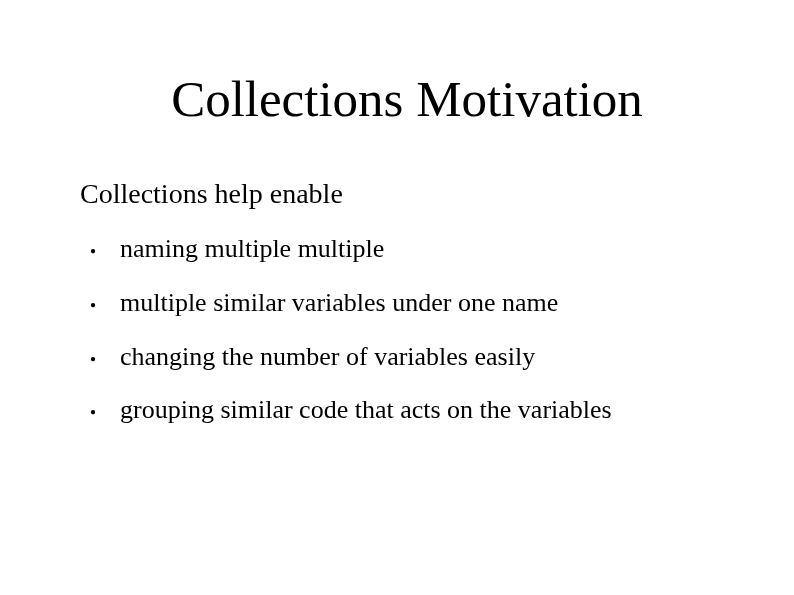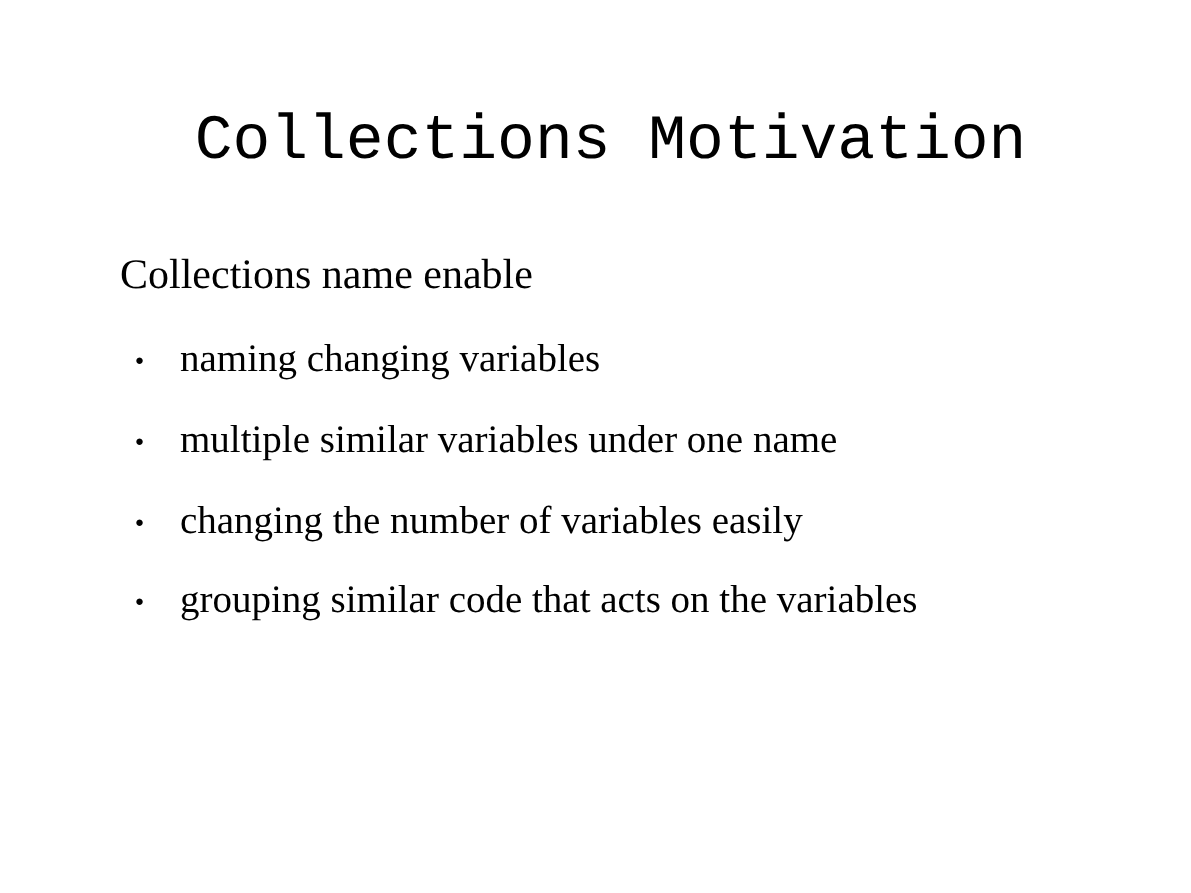--- a/index.html
+++ b/index.html
@@ -9,25 +9,24 @@
     }
     body {
       width: 794px;
       height: 595px;
       background: #ffffff;
       font-family: "Times New Roman", Times, serif;
       color: #000000;
       padding: 70px 60px 40px 80px;
     }
     .title {
-      font-size: 42px;
+      font-size: 51px;
       text-align: center;
       margin-bottom: 50px;
       font-weight: normal;
-      font-family: Liberation Mono, monospace;
     }
     .subtitle {
       font-size: 28px;
       margin-bottom: 22px;
       font-weight: normal;
     }
     .bullet-list {
       list-style: none;
     }
     .bullet-item {
@@ -42,19 +41,19 @@
       position: absolute;
       left: 10px;
       font-size: 10px;
       top: 12px;
     }
   </style>
 </head>
 <body>
 
 <h1 class="title">Collections Motivation</h1>
-<h2 class="subtitle">Collections name enable</h2>
+<h2 class="subtitle">Collections help enable</h2>
 <ul class="bullet-list">
-  <li class="bullet-item">naming changing variables</li>
+  <li class="bullet-item">naming multiple multiple</li>
   <li class="bullet-item">multiple similar variables under one name</li>
   <li class="bullet-item">changing the number of variables easily</li>
   <li class="bullet-item">grouping similar code that acts on the variables</li>
 </ul>
 
 </body></html>

